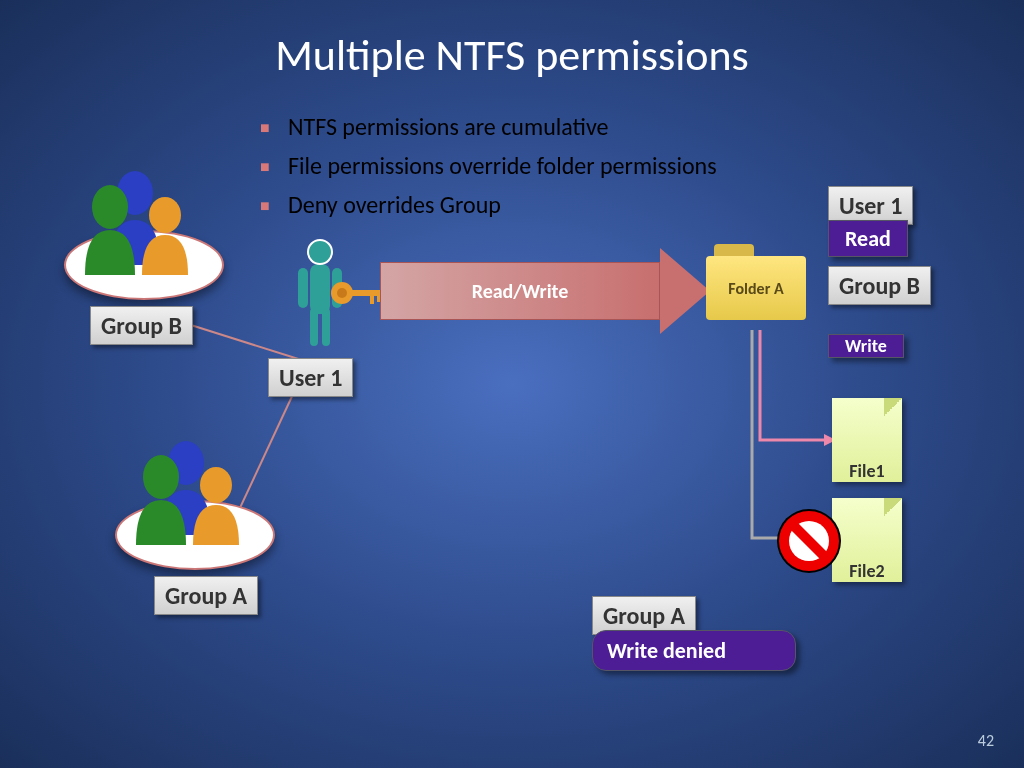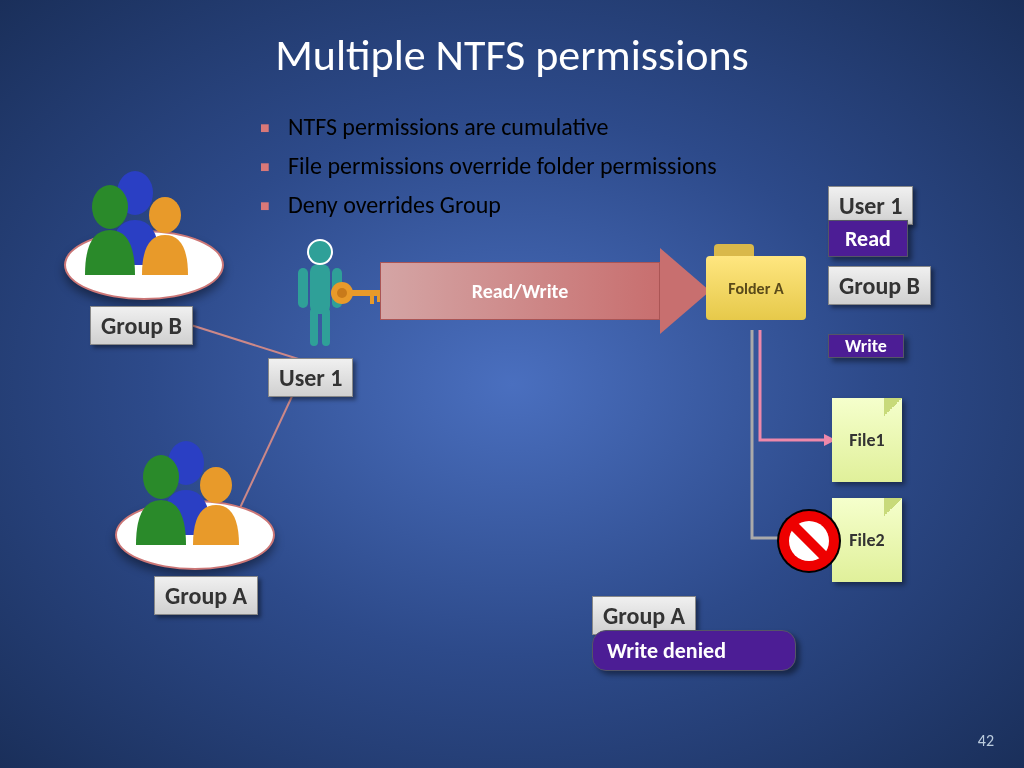--- a/index.html
+++ b/index.html
@@ -115,21 +115,21 @@
     font-size: 16px;
     color: #5a4a1a;
   }
   .file-icon {
     position: absolute;
     width: 70px;
     height: 84px;
     background: linear-gradient(to bottom, #f5ffcc, #e0f09a);
     box-shadow: 3px 3px 5px rgba(0,0,0,0.4);
     display: flex;
-    align-items: center;
+    align-items: flex-end;
     justify-content: center;
     font-weight: bold;
     font-size: 18px;
     color: #333;
   }
   .file-fold {
     position: absolute;
     top: 0; right: 0;
     width: 18px; height: 18px;
     background: linear-gradient(135deg, #c8da7a 50%, transparent 50%);

